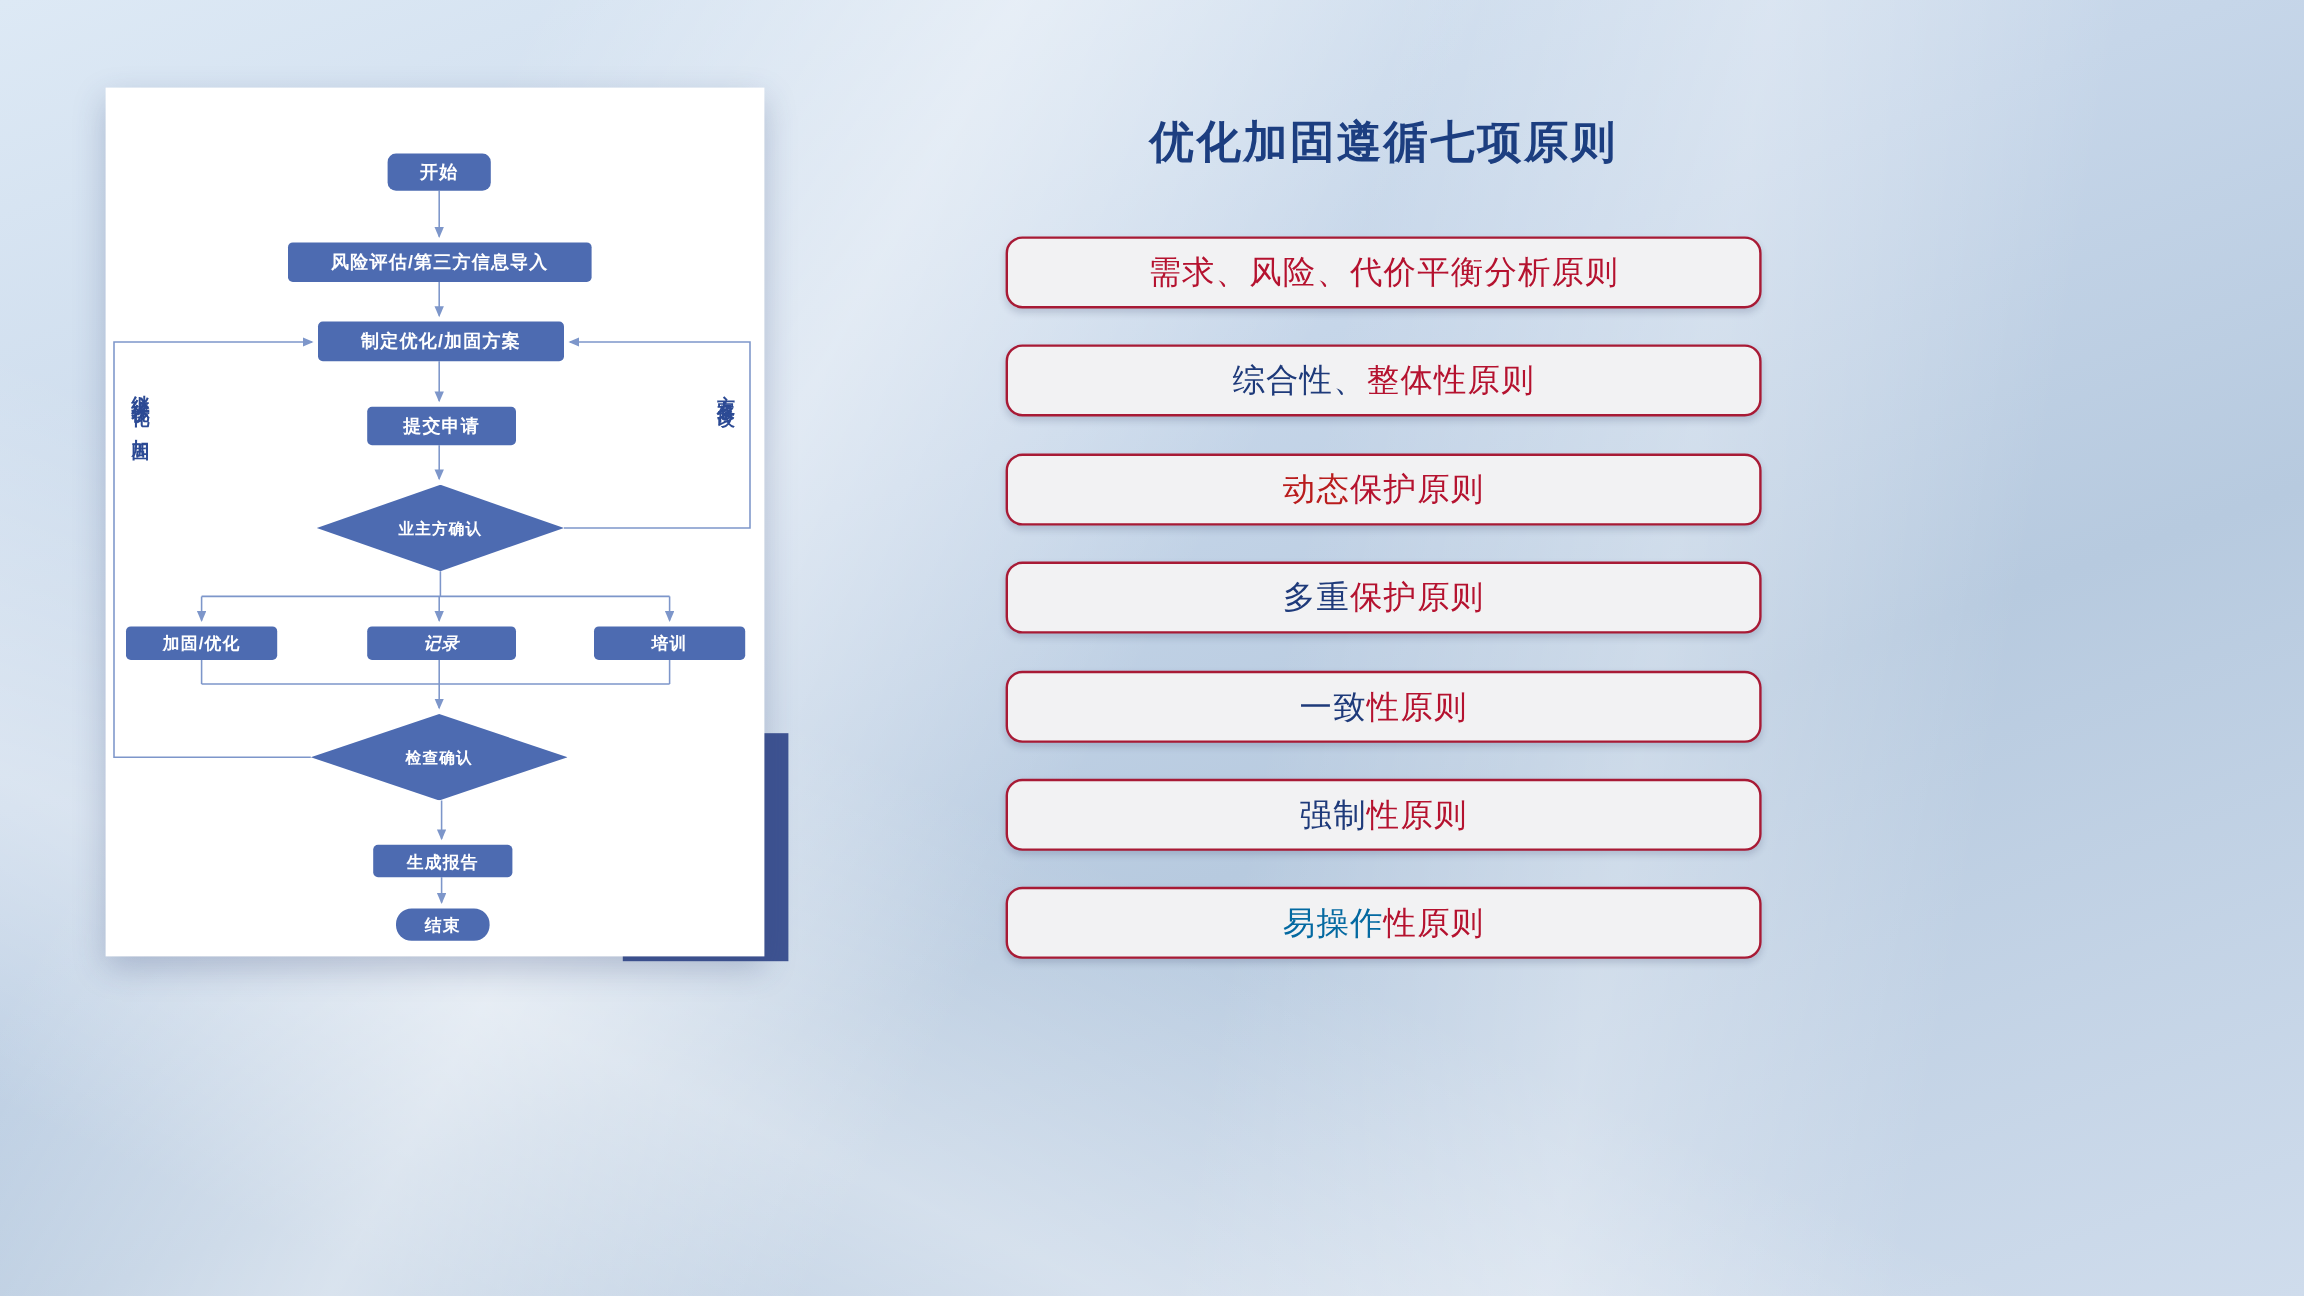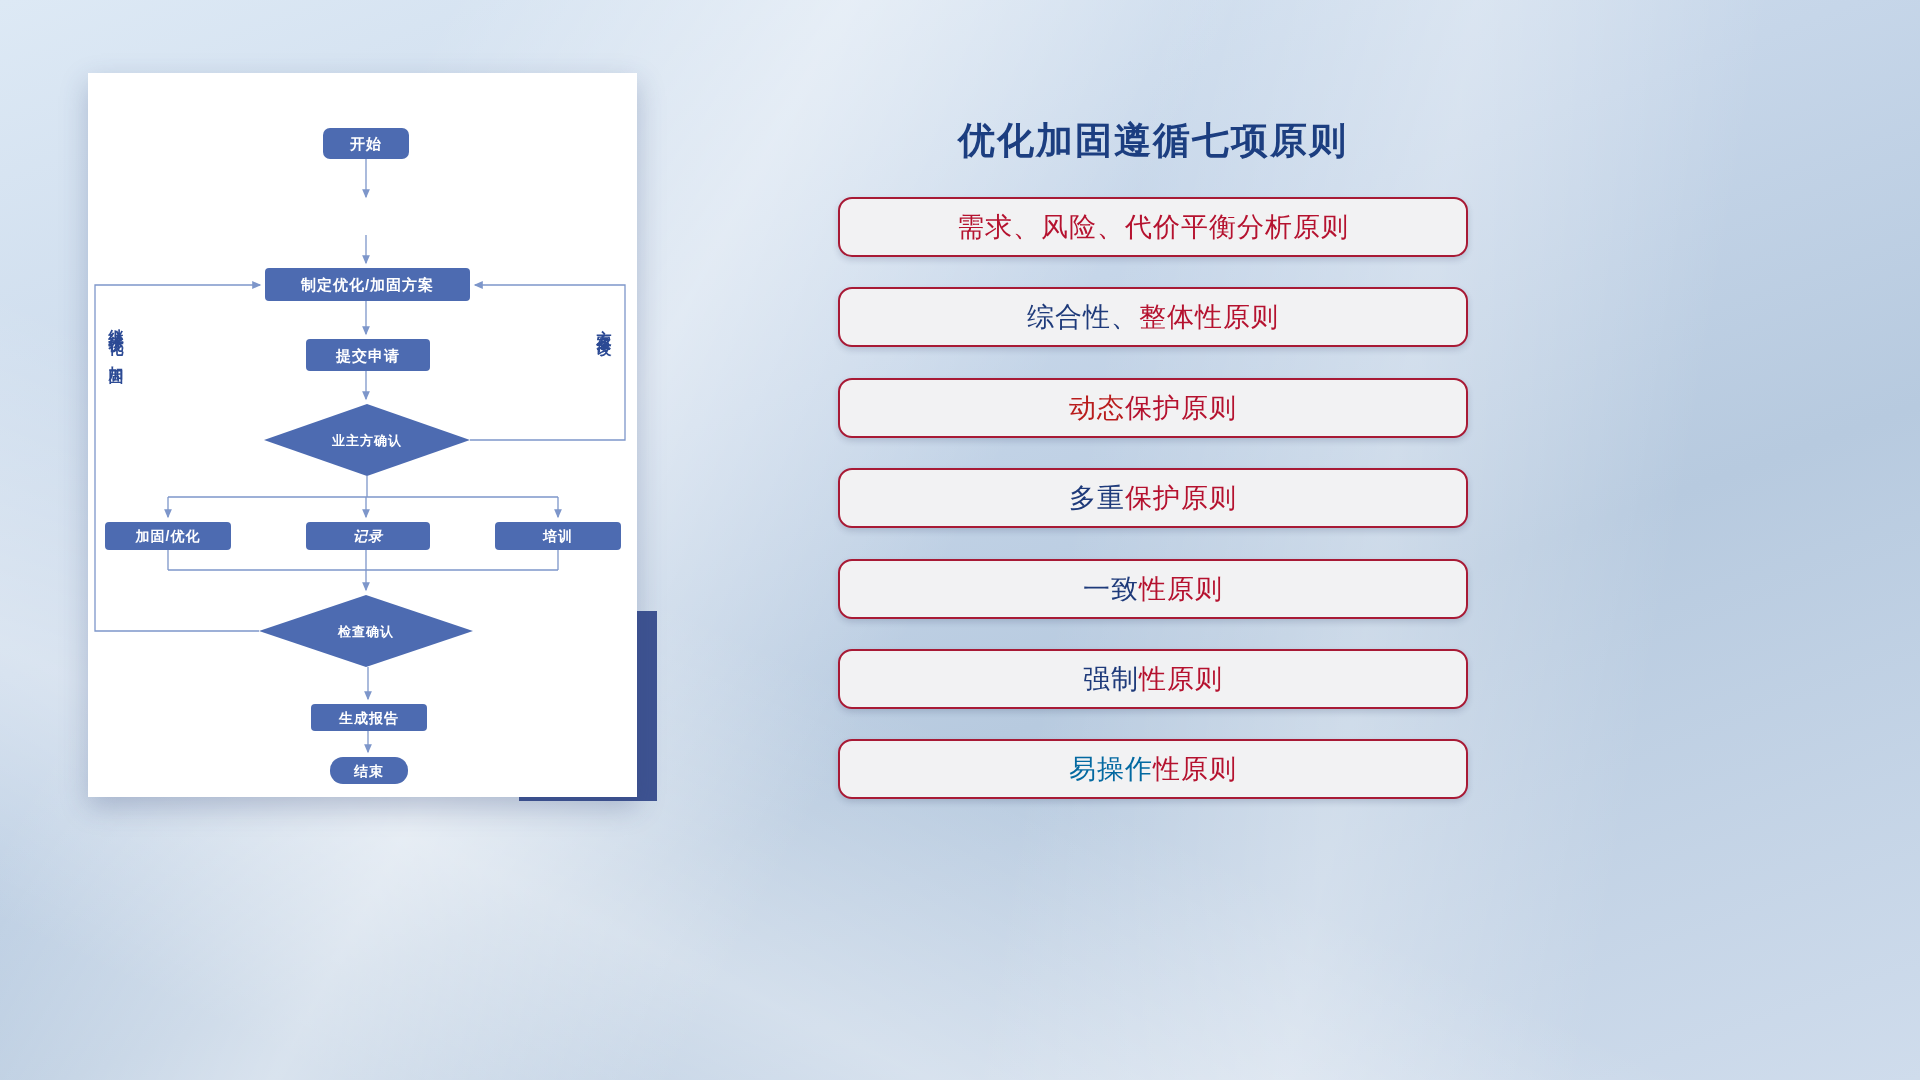--- a/index.html
+++ b/index.html
@@ -47,21 +47,21 @@
     position: absolute; z-index: 2;
     writing-mode: vertical-rl; text-orientation: upright;
     font-size: 15px; font-weight: bold; letter-spacing: 4px;
     color: var(--edge-label, #2c4a94);
   }
 
   
   .panel-title {
     position: absolute; left: 838px; top: 94px; width: 630px; z-index: 2;
     text-align: center; font-size: 37px; font-weight: bold;
-    color: var(--title, #1c3e80); letter-spacing: 2px; margin-top: 22px;
+    color: var(--title, #1c3e80); letter-spacing: 2px;
   }
   .principles-list {
     position: absolute; left: 838px; top: 197px; width: 630px; z-index: 2;
     display: flex; flex-direction: column; gap: 30.4px;
   }
   .principle-box {
     height: 60px; border-radius: 14px;
     background: var(--principle-bg, #f2f2f3);
     border: 2px solid var(--principle-border, #a81a35);
     box-shadow: 0 3px 6px rgba(40, 50, 90, .18);
@@ -103,20 +103,21 @@
       <path d="M278 497 V517" marker-end="url(#ah)"></path>
 
       <path d="M171 558 H7 V212 H172" marker-end="url(#ah)"></path>
       <path d="M280 594 V626" marker-end="url(#ah)"></path>
       <path d="M280 658 V679" marker-end="url(#ah)"></path>
     </g>
   </svg>
 
   <div class="node terminal" style="left:235px; top:55px; width:86px; height:31px;">开始</div>
 
+  <div class="node" style="left:152px; top:129px; width:253px; height:33px;">风险评估/第三方信息导入</div>
 
   <div class="node" style="left:177px; top:195px; width:205px; height:33px;">制定优化/加固方案</div>
 
   <div class="node" style="left:218px; top:266px; width:124px; height:32px;">提交申请</div>
 
   <div class="node diamond" style="left:176px; top:331px; width:206px; height:72px;">
     <span class="dshape"></span>
     <span class="dtext">业主方确认</span>
   </div>
 

